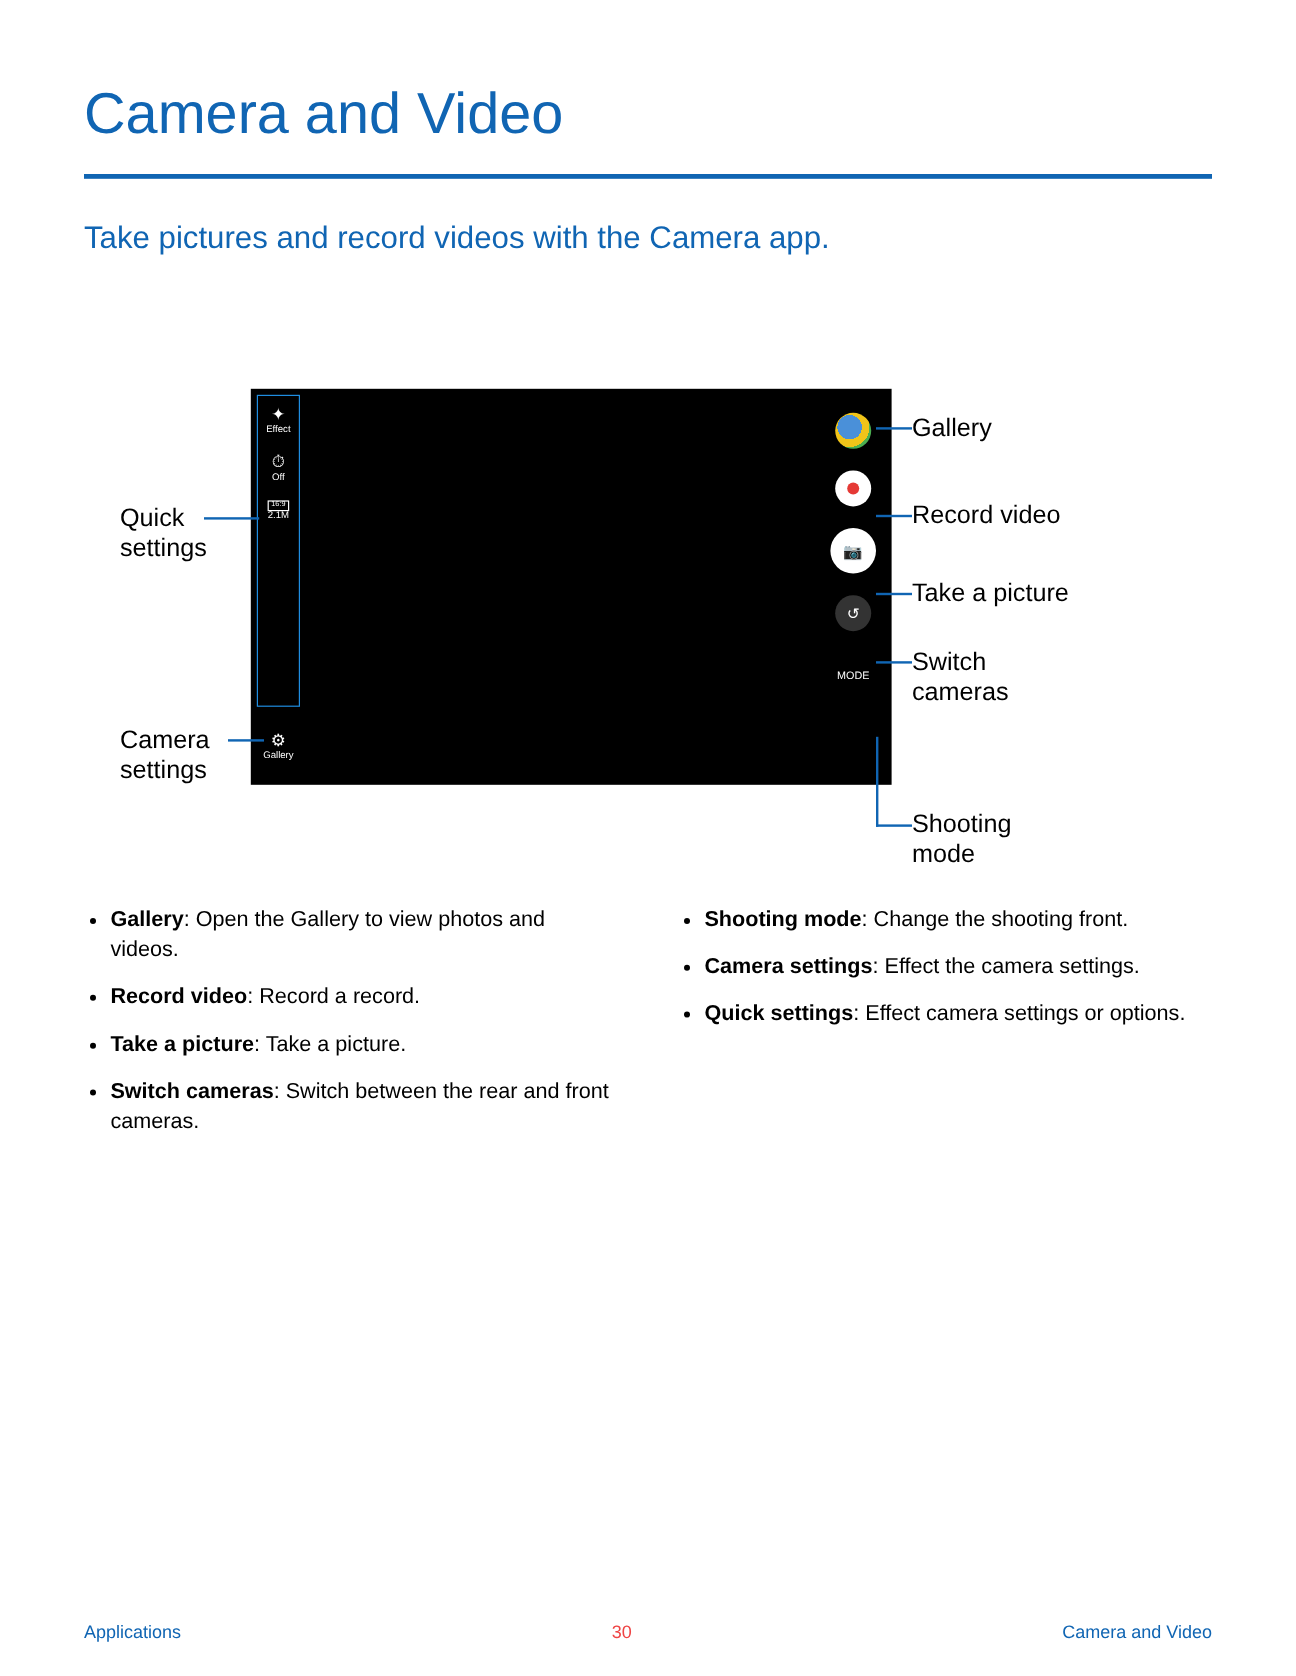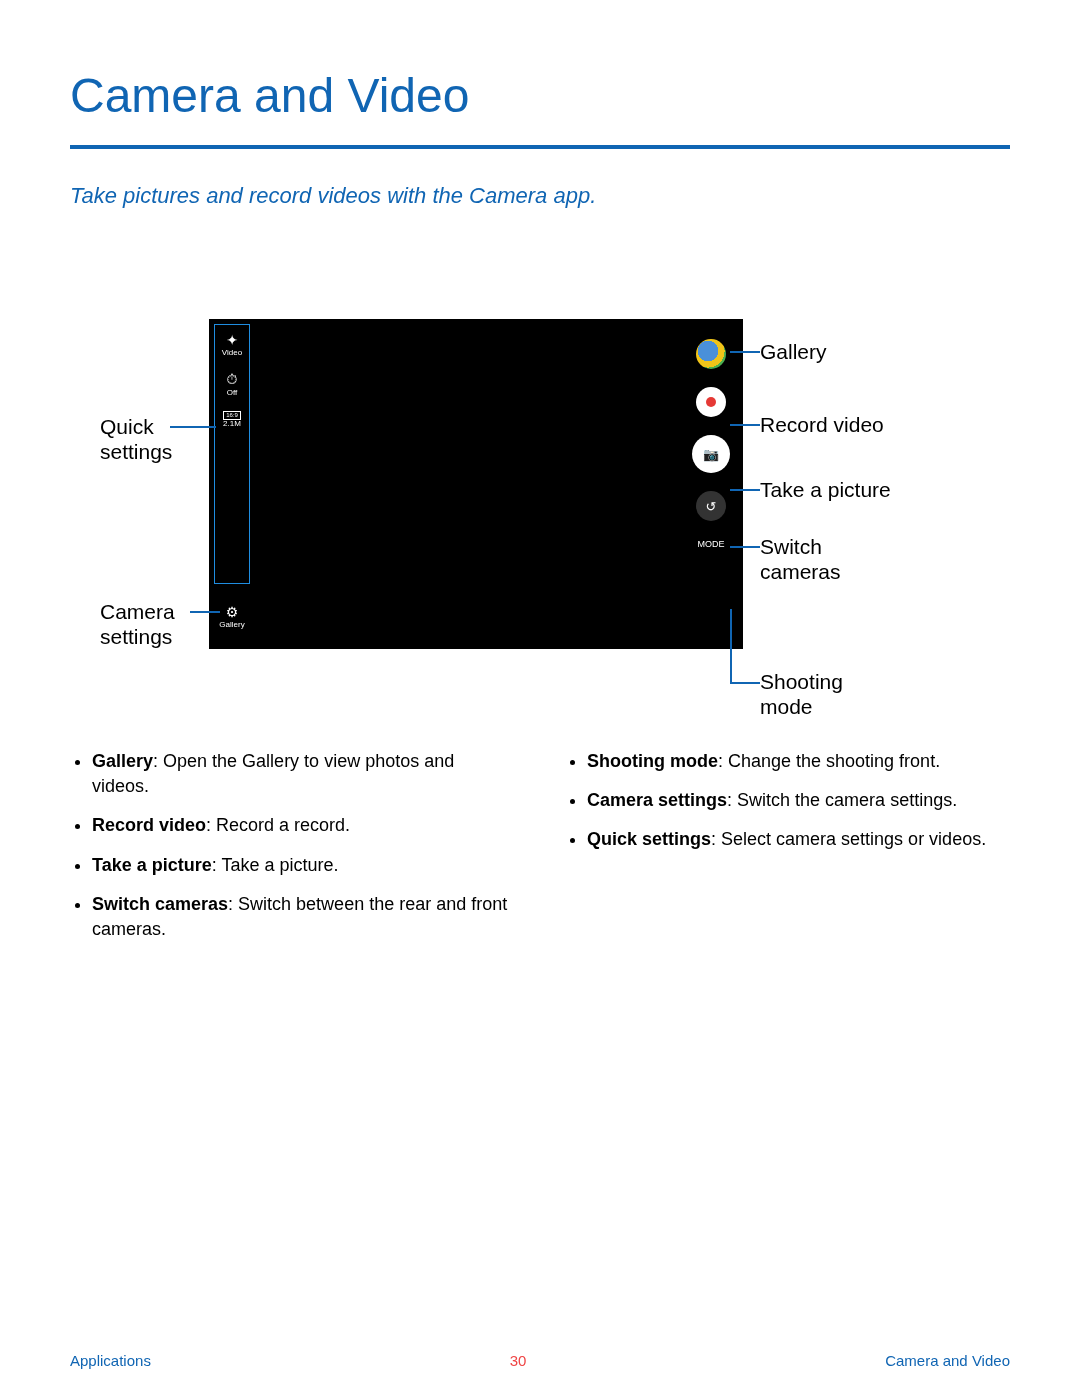--- a/index.html
+++ b/index.html
@@ -20,22 +20,21 @@
     color: #1065b3;
     margin-top: 8px;
     margin-bottom: 22px;
   }
   .hr {
     border: none;
     border-top: 4px solid #1065b3;
     margin-bottom: 34px;
   }
   .subtitle {
-    font-size: 22px;
-    font-style: italic;
+    font-size: 26px;
     color: #1065b3;
     font-weight: 400;
     margin-bottom: 110px;
   }
 
   .figure-wrap {
     position: relative;
     width: 100%;
     height: 420px;
   }
@@ -89,21 +88,21 @@
   .cbtn {
     width: 30px; height: 30px; border-radius: 50%;
     display: flex; align-items: center; justify-content: center;
     font-size: 13px;
   }
   .cbtn-gallery { background: radial-gradient(circle at 40% 40%, #4a90d9 0 40%, #f0c419 40% 65%, #4caf50 65% 100%); }
   .cbtn-record { background:#fff; }
   .cbtn-record::after { content:""; width:10px; height:10px; border-radius:50%; background:#e53935; display:block; }
   .cbtn-shutter { background:#fff; width:38px; height:38px; color:#222; }
   .cbtn-switch { background:#333; color:#fff; }
-  .mode-label { color:#fff; font-size:9px; margin-top:0; }
+  .mode-label { color:#fff; font-size:9px; margin-top:14px; }
 
   
   .callout {
     position: absolute;
     font-size: 21px;
     color: #000;
     line-height: 1.2;
   }
   .rule-h { position:absolute; height:2px; background:#1065b3; }
   .rule-v { position:absolute; width:2px; background:#1065b3; }
@@ -158,21 +157,21 @@
   <h1>Camera and Video</h1>
   <div class="hr"></div>
   <div class="subtitle">Take pictures and record videos with the Camera app.</div>
 
   <div class="figure-wrap">
 
     <div class="camera">
       <div class="cam-left">
         <div class="cam-item">
           <span class="ic">✦</span>
-          <span>Video</span>
+          <span>Effect</span>
         </div>
         <div class="cam-item">
           <span class="ic">⏱</span>
           <span>Off</span>
         </div>
         <div class="cam-item">
           <span class="box169">16:9</span><br>
           <span>2.1M</span>
         </div>
       </div>
@@ -216,22 +215,22 @@
         <ul id="ul-left">
           <li><b>Gallery</b><span>: Open the Gallery to view photos and videos.</span></li>
           <li><b>Record video</b><span>: Record a record.</span></li>
           <li><b>Take a picture</b><span>: Take a picture.</span></li>
           <li><b>Switch cameras</b><span>: Switch between the rear and front cameras.</span></li>
         </ul>
       </div>
     <div class="col">
         <ul id="ul-right">
           <li><b>Shooting mode</b><span>: Change the shooting front.</span></li>
-          <li><b>Camera settings</b><span>: Switch the camera settings.</span></li>
-          <li><b>Quick settings</b><span>: Select camera settings or videos.</span></li>
+          <li><b>Camera settings</b><span>: Effect the camera settings.</span></li>
+          <li><b>Quick settings</b><span>: Effect camera settings or options.</span></li>
         </ul>
       </div>
   </div>
 </div>
 
 <div class="footer">
   <span>Applications</span>
   <span class="pnum">30</span>
   <span>Camera and Video</span>
 </div>

